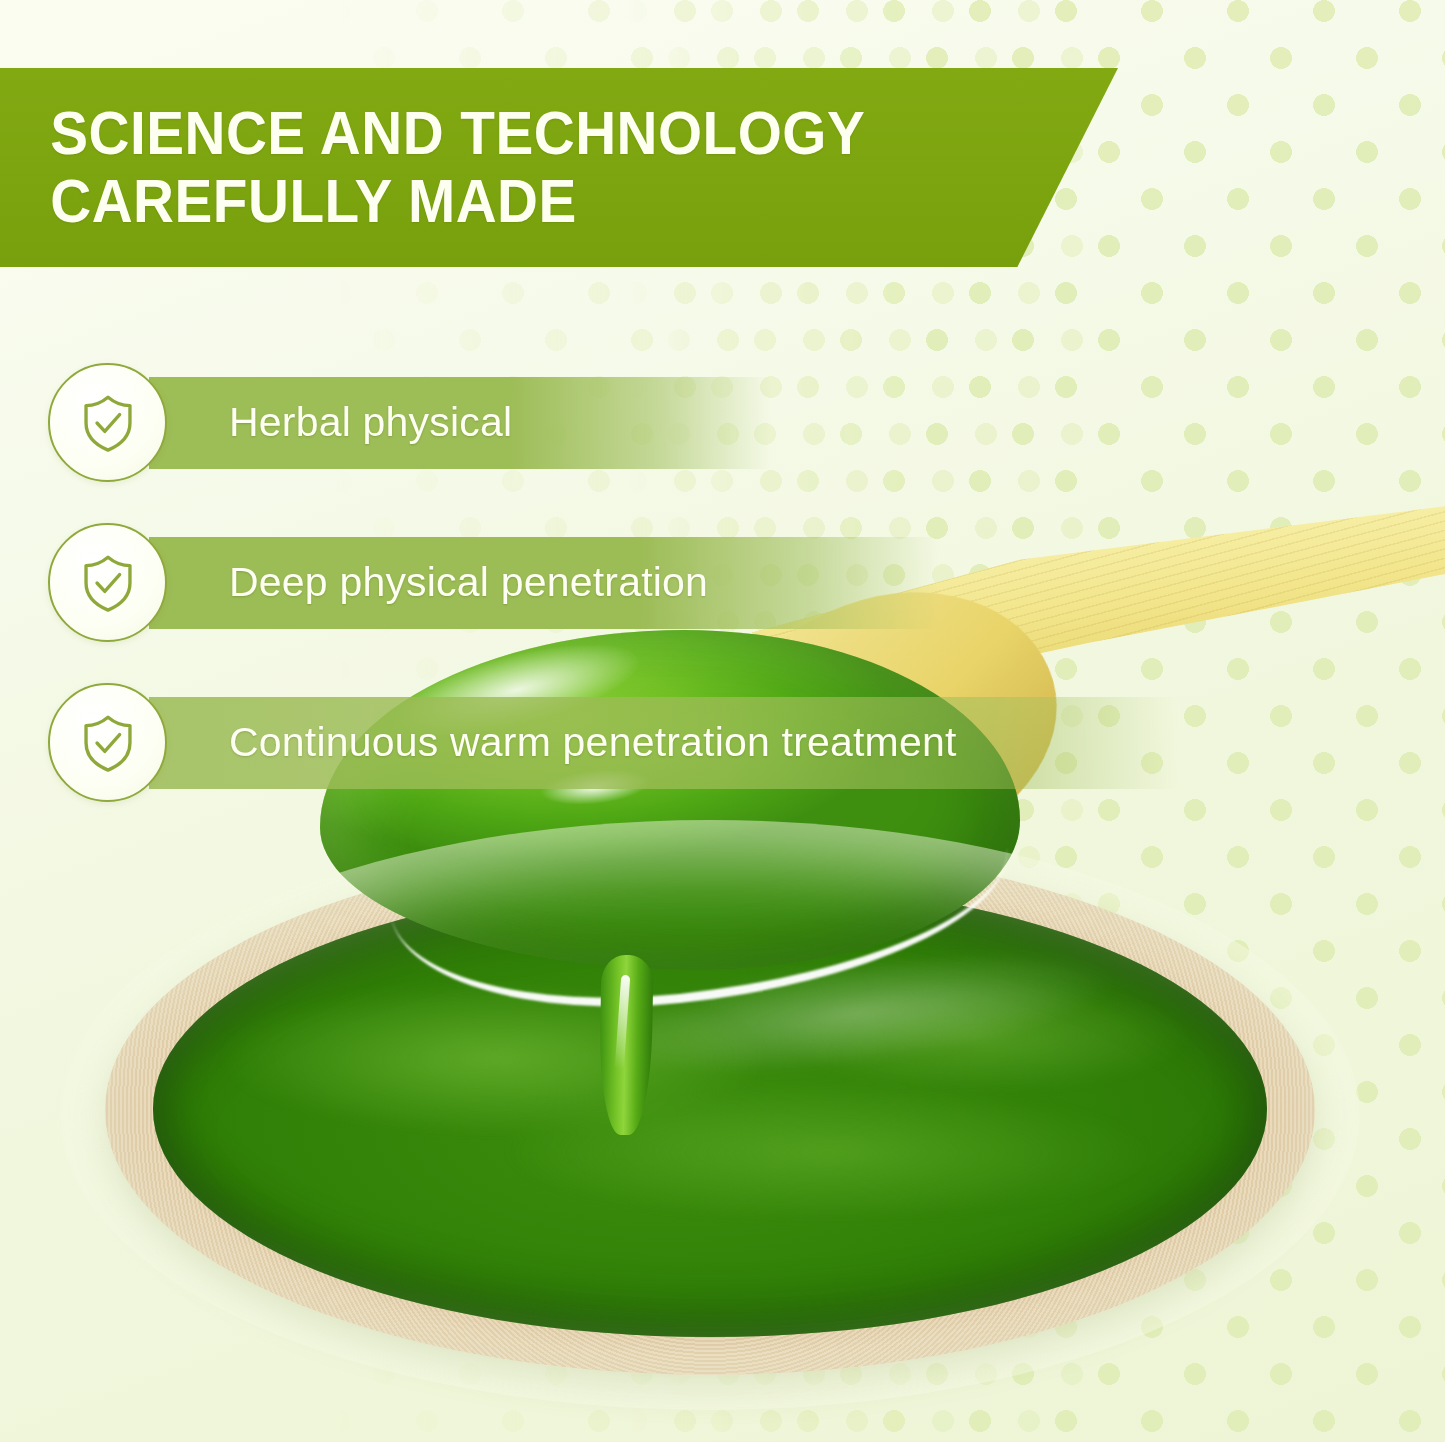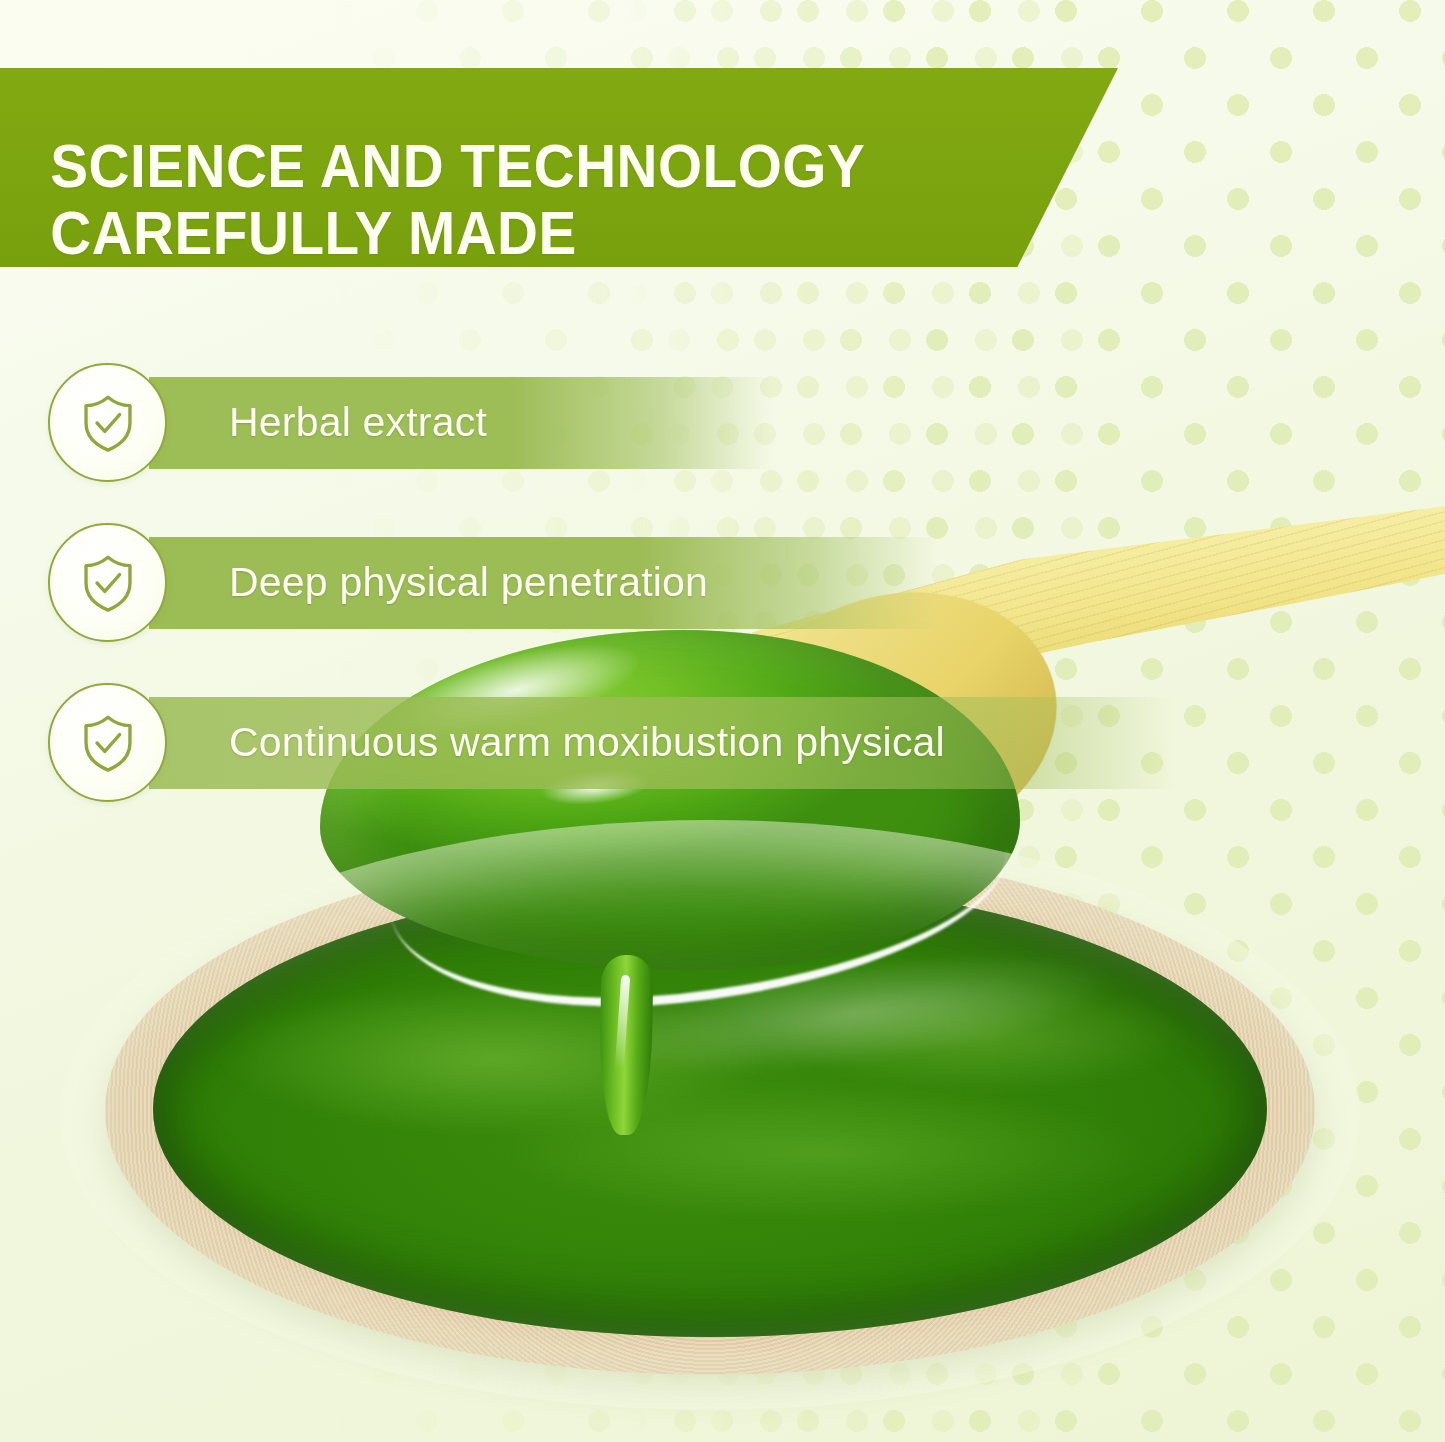--- a/index.html
+++ b/index.html
@@ -41,21 +41,21 @@
     -webkit-mask-image:linear-gradient(to right, transparent 0, rgba(0,0,0,.5) 180px, #000 420px);
             mask-image:linear-gradient(to right, transparent 0, rgba(0,0,0,.5) 180px, #000 420px);
   }
 
   
   .banner{
     position:absolute; left:0; top:68px;
     width:1118px; height:199px;
     background:linear-gradient(180deg,#82a912 0%,#7da50f 50%,#78a00d 100%);
     clip-path:polygon(0 0, 100% 0, 91.0% 100%, 0 100%);
-    display:flex; align-items:flex-end;
+    display:flex; align-items:center;
   }
   .banner h1{
     color:#fdfff0;
     font-family:"Liberation Sans", sans-serif;
     font-size:61px;
     font-weight:bold;
     line-height:1.1;
     letter-spacing:0.5px;
     padding-left:54px;
     transform:scaleX(.93);
@@ -286,21 +286,21 @@
   <div class="features">
 
     <div class="feature f1">
       <div class="badge">
         <svg viewBox="0 0 48 48">
           <path d="M24 4 C18 9 12 10.5 7 10.5 L7 24 C7 34 14.5 41 24 45 C33.5 41 41 34 41 24 L41 10.5 C36 10.5 30 9 24 4 Z" fill="none" stroke="#8fa83c" stroke-width="2.6" stroke-linejoin="round"></path>
           <path d="M15.5 24 L21.5 30.5 L33 17.5" fill="none" stroke="#8fa83c" stroke-width="2.6" stroke-linecap="round" stroke-linejoin="round"></path>
         </svg>
       </div>
       <div class="bar b1">
-        <span>Herbal extract</span>
+        <span>Herbal physical</span>
       </div>
     </div>
 
     <div class="feature f2">
       <div class="badge">
         <svg viewBox="0 0 48 48">
           <path d="M24 4 C18 9 12 10.5 7 10.5 L7 24 C7 34 14.5 41 24 45 C33.5 41 41 34 41 24 L41 10.5 C36 10.5 30 9 24 4 Z" fill="none" stroke="#8fa83c" stroke-width="2.6" stroke-linejoin="round"></path>
           <path d="M15.5 24 L21.5 30.5 L33 17.5" fill="none" stroke="#8fa83c" stroke-width="2.6" stroke-linecap="round" stroke-linejoin="round"></path>
         </svg>
       </div>
@@ -310,18 +310,18 @@
     </div>
 
     <div class="feature f3">
       <div class="badge">
         <svg viewBox="0 0 48 48">
           <path d="M24 4 C18 9 12 10.5 7 10.5 L7 24 C7 34 14.5 41 24 45 C33.5 41 41 34 41 24 L41 10.5 C36 10.5 30 9 24 4 Z" fill="none" stroke="#8fa83c" stroke-width="2.6" stroke-linejoin="round"></path>
           <path d="M15.5 24 L21.5 30.5 L33 17.5" fill="none" stroke="#8fa83c" stroke-width="2.6" stroke-linecap="round" stroke-linejoin="round"></path>
         </svg>
       </div>
       <div class="bar b3">
-        <span>Continuous warm moxibustion physical</span>
+        <span>Continuous warm penetration treatment</span>
       </div>
     </div>
 
   </div>
 </div>
 
 </body></html>

